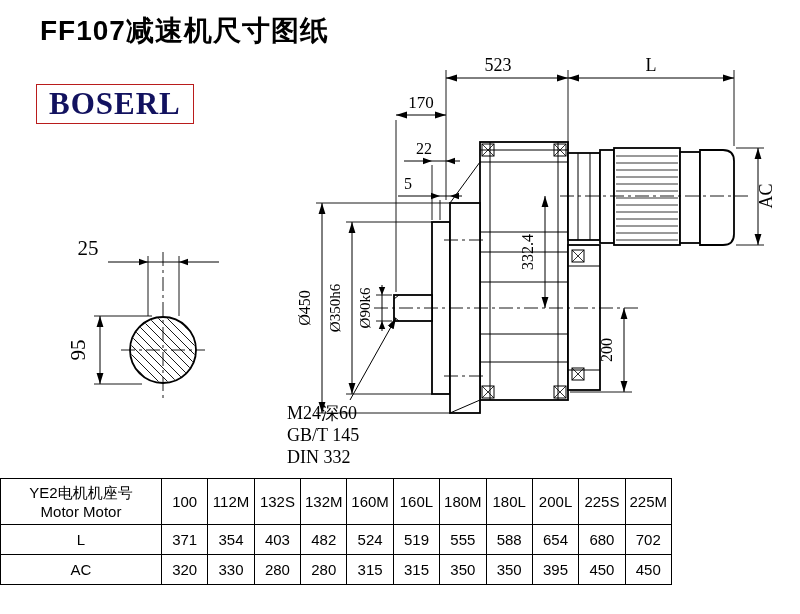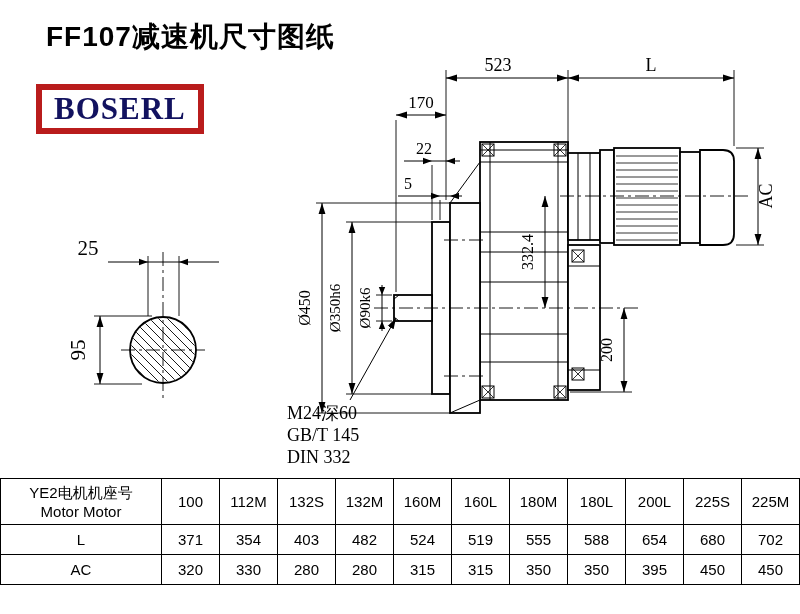--- a/index.html
+++ b/index.html
@@ -1,33 +1,33 @@
 <!DOCTYPE html>
 <html><head>
 <meta charset="utf-8">
 <style>
   html,body { margin:0; padding:0; background:#fff; }
   .page { position:relative; width:800px; height:614px; background:#fff; overflow:hidden;
           font-family:"Liberation Sans","DejaVu Sans",sans-serif; color:#000; }
-  .title { position:absolute; left:36px; top:8px; margin:10px; font-size:28px; font-weight:bold;
+  .title { position:absolute; left:36px; top:8px; margin:4px; font-size:28px; font-weight:bold;
            letter-spacing:1px; font-family:"Liberation Sans","DejaVu Sans",sans-serif; }
-  .logo-box { position:absolute; left:36px; top:84px; border:6px solid #b91c1c; padding:1px 12px; background:#fff; }
+  .logo-box { position:absolute; left:36px; top:84px; border:1px solid #b91c1c; padding:1px 12px; background:#fff; }
   .logo-text { font-family:"Liberation Serif","DejaVu Serif",serif; font-weight:bold; font-size:31px;
                color:#12125f; letter-spacing:1px; }
   svg.drawing { position:absolute; left:0; top:0; }
   .outline { fill:#fff; stroke:#000; stroke-width:1.8; }
   .thin    { stroke:#000; stroke-width:1; fill:none; }
   .xthin   { stroke:#000; stroke-width:0.8; fill:none; }
   .ext     { stroke:#000; stroke-width:0.9; fill:none; }
   .dimline { stroke:#000; stroke-width:1; fill:none; }
   .cline   { stroke:#000; stroke-width:0.9; fill:none; stroke-dasharray:14 4 3 4; }
   .hatch   { stroke:#000; stroke-width:0.9; }
   .arrow   { fill:#000; stroke:none; }
   .dim-text { font-family:"Liberation Serif","DejaVu Serif",serif; fill:#000; }
-  .size-table { position:absolute; left:0; top:478px; width:800px; border-collapse:collapse;
+  .size-table { position:absolute; left:0; top:478px; width:672px; border-collapse:collapse;
                 table-layout:fixed; background:#fff; font-size:15px; }
   .size-table th, .size-table td { border:1px solid #000; text-align:center; padding:0;
                 font-weight:normal; font-family:"Liberation Sans","DejaVu Sans",sans-serif; }
   .size-table thead tr { height:46px; }
   .size-table tbody tr { height:30px; }
   .first-col { width:160px; }
 </style>
 </head>
 <body>
 

